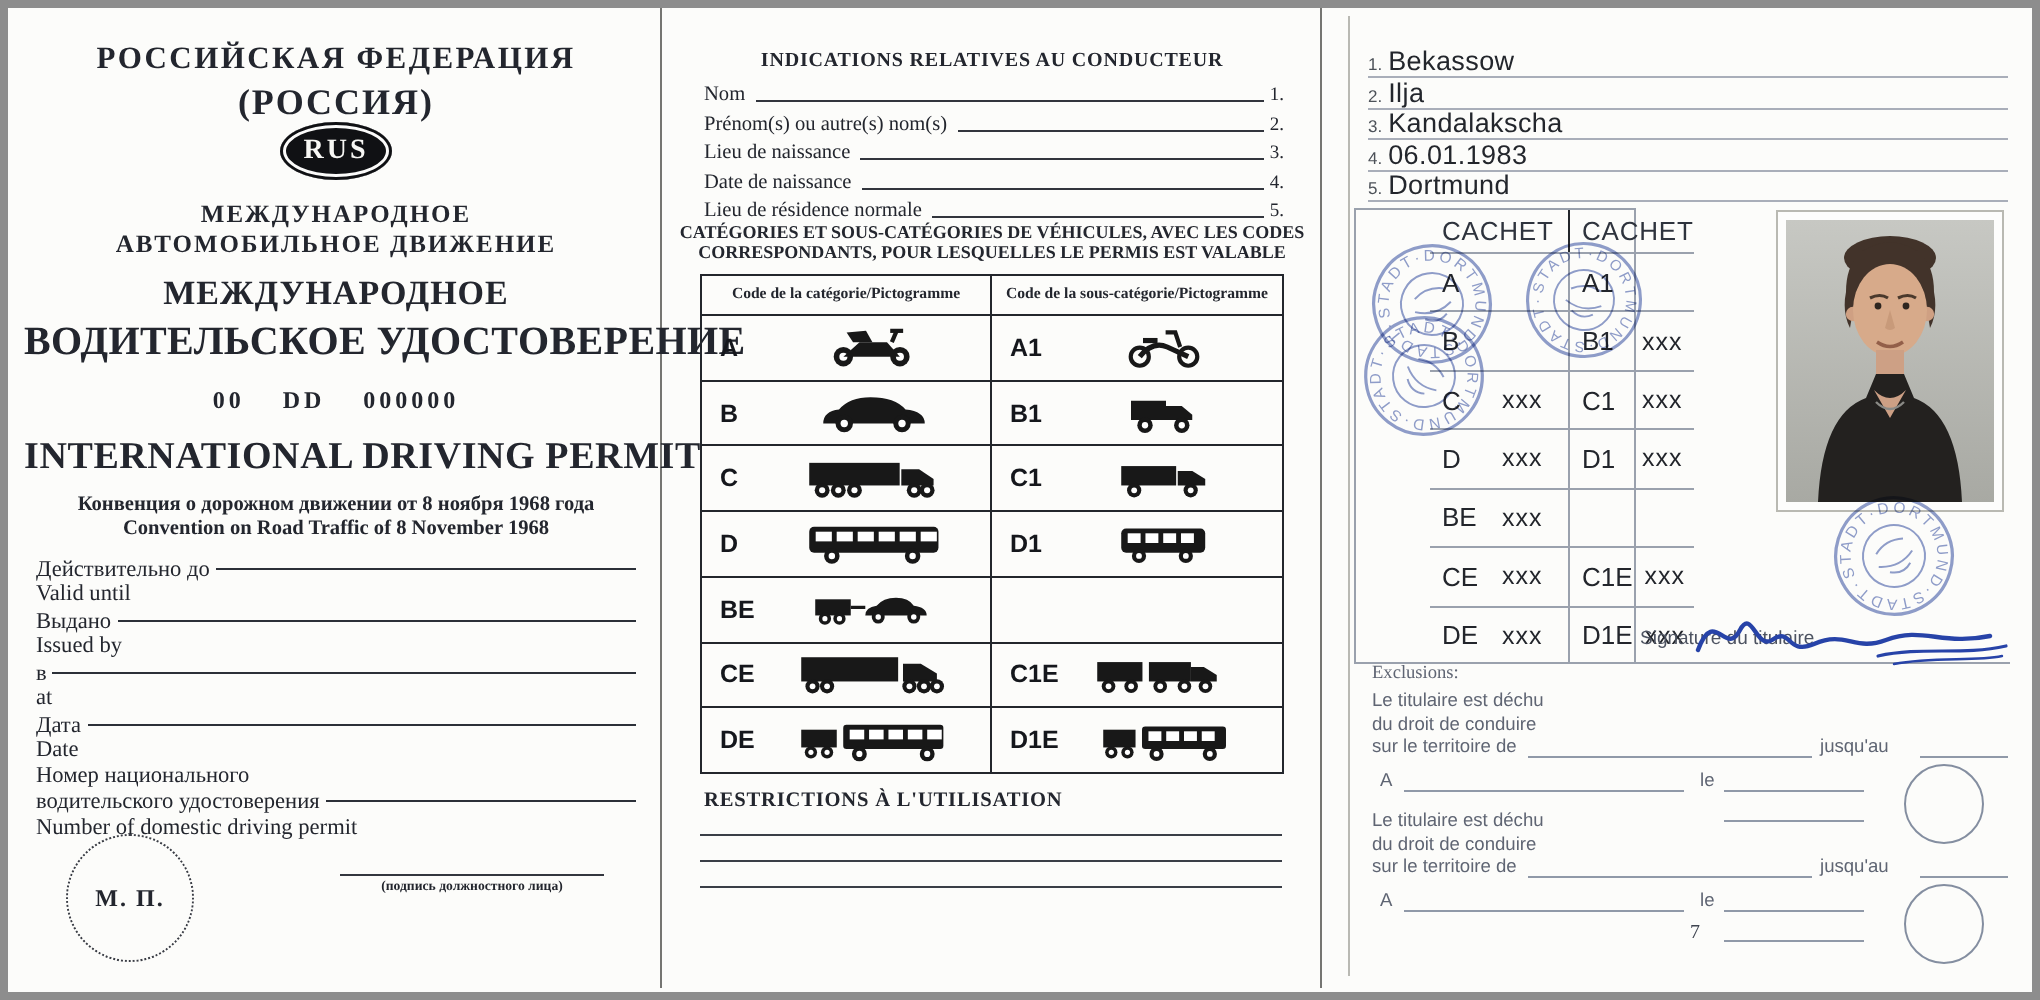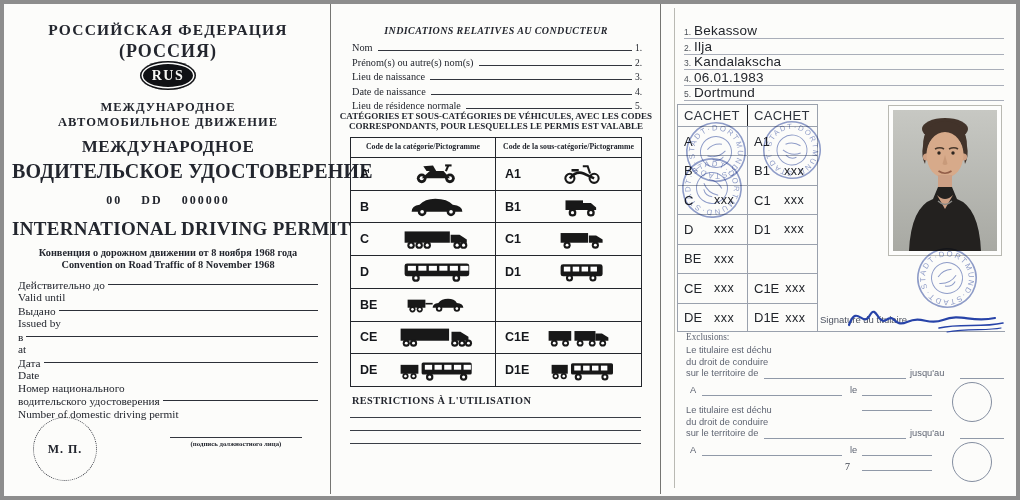--- a/index.html
+++ b/index.html
@@ -32,21 +32,21 @@
   .fline{flex:1;border-bottom:1px solid #2c3038;margin:0 0 1px 3px;}
   .fen,.fen2{height:12.5px;}
   .seal{position:absolute;left:33px;top:417px;width:62px;height:62px;border:1.6px dotted #3a3d45;
         border-radius:50%;display:flex;align-items:center;justify-content:center;
         font-weight:bold;font-size:12px;letter-spacing:1px;}
   .osig-line{position:absolute;left:170px;top:437px;width:132px;border-top:1px solid #33363e;}
   .osig-cap{position:absolute;left:156px;top:440px;width:160px;text-align:center;font-size:6.8px;font-weight:bold;}
 
   
   .m-center{position:absolute;left:336px;width:320px;text-align:center;font-weight:bold;white-space:nowrap;}
-  .m-title{top:25px;font-size:10px;letter-spacing:.4px;font-style:italic;}
+  .m-title{top:25px;font-size:10px;letter-spacing:.4px;}
   .m-h1{top:111px;font-size:9px;}
   .m-h2{top:121px;font-size:9px;}
   .m-fields{position:absolute;left:352px;top:39px;width:290px;}
   .mrow{display:flex;align-items:flex-end;height:14.4px;font-size:10.3px;}
   .ml{white-space:nowrap;}
   .mline{flex:1;border-bottom:1px solid #32353d;margin:0 3px 2px 5px;}
   .mn{font-size:9.5px;}
   .cat-table{position:absolute;left:350px;top:137px;width:292px;height:250px;border:1.4px solid #23262c;
              box-sizing:border-box;display:grid;grid-template-columns:1fr 1fr;grid-template-rows:19px repeat(7,1fr);}
   .hc{font-weight:bold;font-size:7.8px;text-align:center;padding-top:4px;}
@@ -60,21 +60,21 @@
 
   
   .sans{font-family:"Liberation Sans","DejaVu Sans",sans-serif;}
   .entry{position:absolute;left:684px;right:16px;height:17px;border-bottom:1px solid #a9aeb9;
          display:flex;align-items:flex-end;gap:3px;}
   .entry .n{font-family:"Liberation Sans",sans-serif;font-size:8.5px;color:#4c5158;padding-bottom:1px;}
   .entry .v{font-family:"Liberation Sans",sans-serif;font-size:13.5px;color:#23262c;letter-spacing:.2px;}
   .cachet-table{position:absolute;left:677px;top:104px;width:141px;height:228px;box-sizing:border-box;
                 border:1px solid #9aa1ad;border-bottom:none;display:grid;
                 grid-template-columns:70px 1fr;grid-template-rows:21px repeat(7,1fr);
-                font-family:"Liberation Sans","DejaVu Sans",sans-serif;}
+                font-family:"Liberation Sans","DejaVu Sans",sans-serif;padding-left:37px;}
   .ch-cell{font-size:13px;letter-spacing:.4px;color:#2e333d;padding:3px 0 0 6px;}
   .cc{border-top:1px solid #9aa1ad;display:flex;align-items:center;padding-left:6px;gap:6px;box-sizing:border-box;}
   .cc.c0{border-right:1px solid #9aa1ad;}
   .cc .code{flex:0 0 auto;min-width:24px;font-size:13px;color:#22252b;}
   .cc .mark{font-size:12.5px;color:#22252b;letter-spacing:.5px;}
   .r-sep{position:absolute;left:677px;width:328px;top:331px;border-top:1px solid #9aa1ad;}
   .stamp{position:absolute;opacity:.58;mix-blend-mode:multiply;pointer-events:none;}
   .photo{position:absolute;left:888px;top:105px;width:114px;height:151px;background:#fdfdfc;
          border:1px solid #b9b9b2;box-sizing:border-box;padding:4px;}
   .photo-inner{width:100%;height:100%;background:linear-gradient(#c7c8c3,#a8a9a3);overflow:hidden;}

